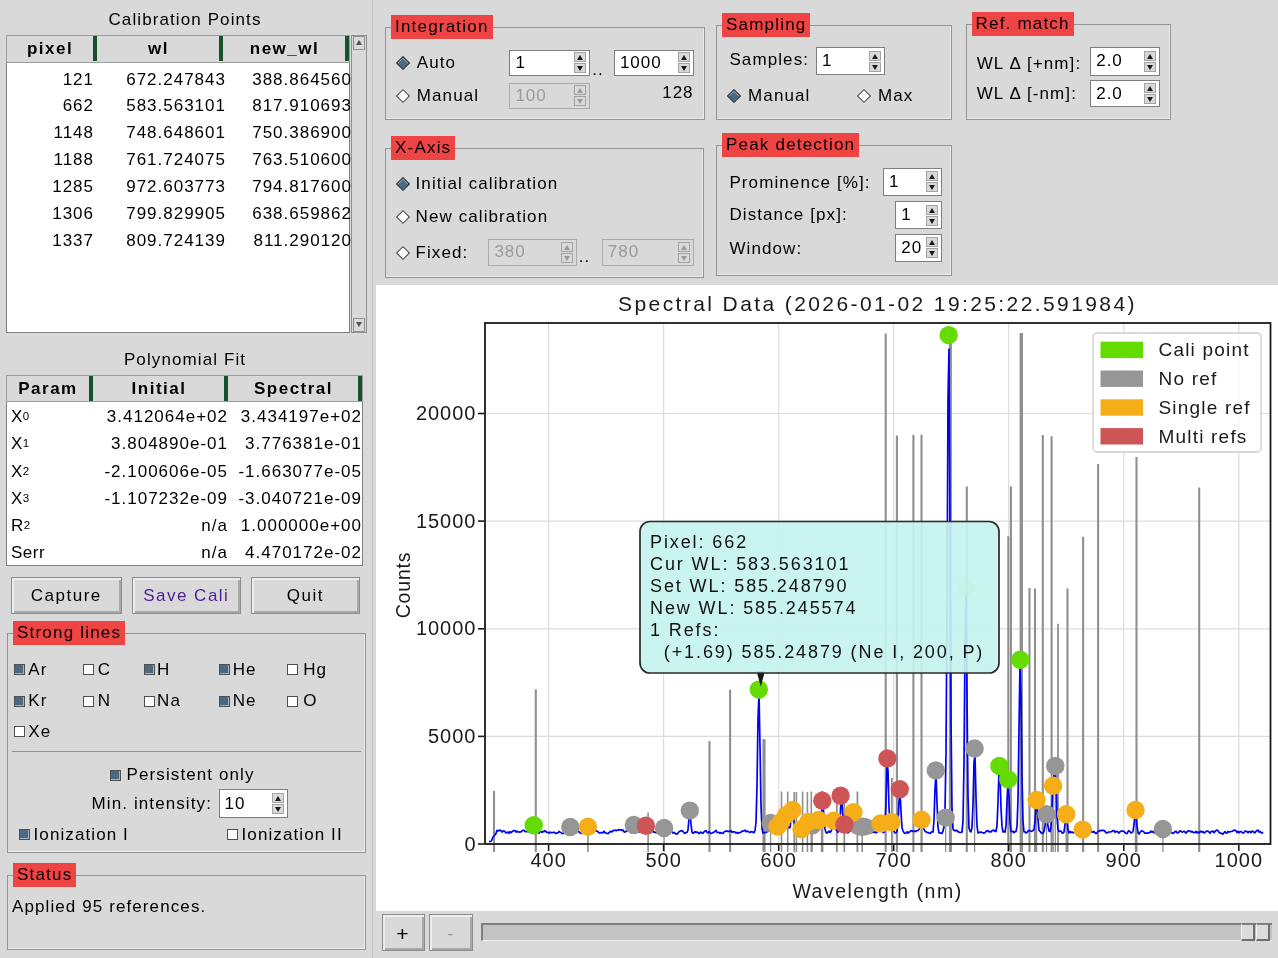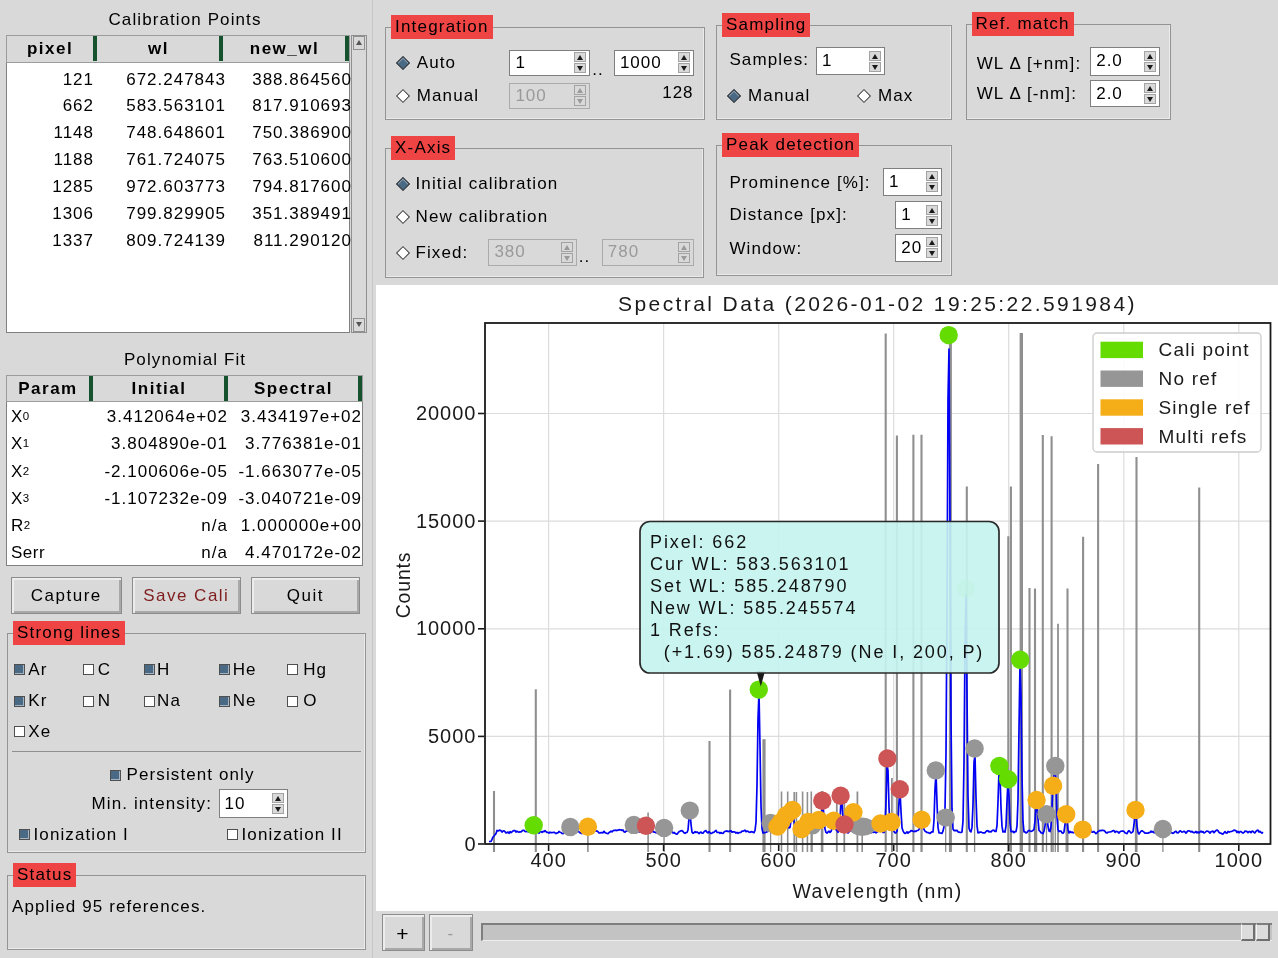--- a/index.html
+++ b/index.html
@@ -218,21 +218,21 @@
     <span style="left:220px;width:126px">763.510600</span>
   </div>
 <div class="trow num" style="left:6px;top:173.10000000000002px;width:344px">
     <span style="left:0;width:88px">1285</span>
     <span style="left:91px;width:129px">972.603773</span>
     <span style="left:220px;width:126px">794.817600</span>
   </div>
 <div class="trow num" style="left:6px;top:200.00000000000003px;width:376px">
     <span style="left:0;width:88px">1306</span>
     <span style="left:91px;width:129px">799.829905</span>
-    <span style="left:220px;width:126px">351.389491</span>
+    <span style="left:220px;width:126px">638.659862</span>
   </div>
 <div class="trow num" style="left:6px;top:226.90000000000003px;width:344px">
     <span style="left:0;width:88px">1337</span>
     <span style="left:91px;width:129px">809.724139</span>
     <span style="left:220px;width:126px">811.290120</span>
   </div>
 <div class="sb" style="left:351px;top:35px;width:16px;height:298px">
     <div class="sbb" style="top:0">
       <div class="tu" style="border-bottom-color:#555"></div>
     </div>
@@ -270,21 +270,21 @@
     <span style="left:5px;text-align:left;letter-spacing:0.5px">R<span class="sup">2</span></span>
     <span class="num" style="left:90px;width:132px">n/a</span>
     <span class="num" style="left:224px;width:132px">1.000000e+00</span>
   </div>
 <div class="trow" style="left:6px;top:539.1999999999999px;width:357px">
     <span style="left:5px;text-align:left;letter-spacing:0.5px">Serr</span>
     <span class="num" style="left:90px;width:132px">n/a</span>
     <span class="num" style="left:224px;width:132px">4.470172e-02</span>
   </div>
 <div class="btn" style="left:11px;top:577px;width:110.6px;height:36.5px;line-height:36.5px;color:#000">Capture</div>
-<div class="btn" style="left:131.7px;top:577px;width:109.2px;height:36.5px;line-height:36.5px;color:#7f1d1d">Save Cali</div>
+<div class="btn" style="left:131.7px;top:577px;width:109.2px;height:36.5px;line-height:36.5px;color:#4c1d95">Save Cali</div>
 <div class="btn" style="left:251.3px;top:577px;width:108.3px;height:36.5px;line-height:36.5px;color:#000">Quit</div>
 <div class="lf" style="left:7px;top:633px;width:359px;height:220px"></div>
 <div class="lfl" style="left:13px;top:621px">Strong lines</div>
 <div class="chk" style="left:13.8px;top:664.3px;background:#4a6984"></div>
 <div class="t" style="left:28.2px;top:656.8px">Ar</div>
 <div class="chk" style="left:82.9px;top:664.3px;background:#ffffff"></div>
 <div class="t" style="left:97.8px;top:656.8px">C</div>
 <div class="chk" style="left:144.0px;top:664.3px;background:#4a6984"></div>
 <div class="t" style="left:157.0px;top:656.8px">H</div>
 <div class="chk" style="left:218.6px;top:664.3px;background:#4a6984"></div>

